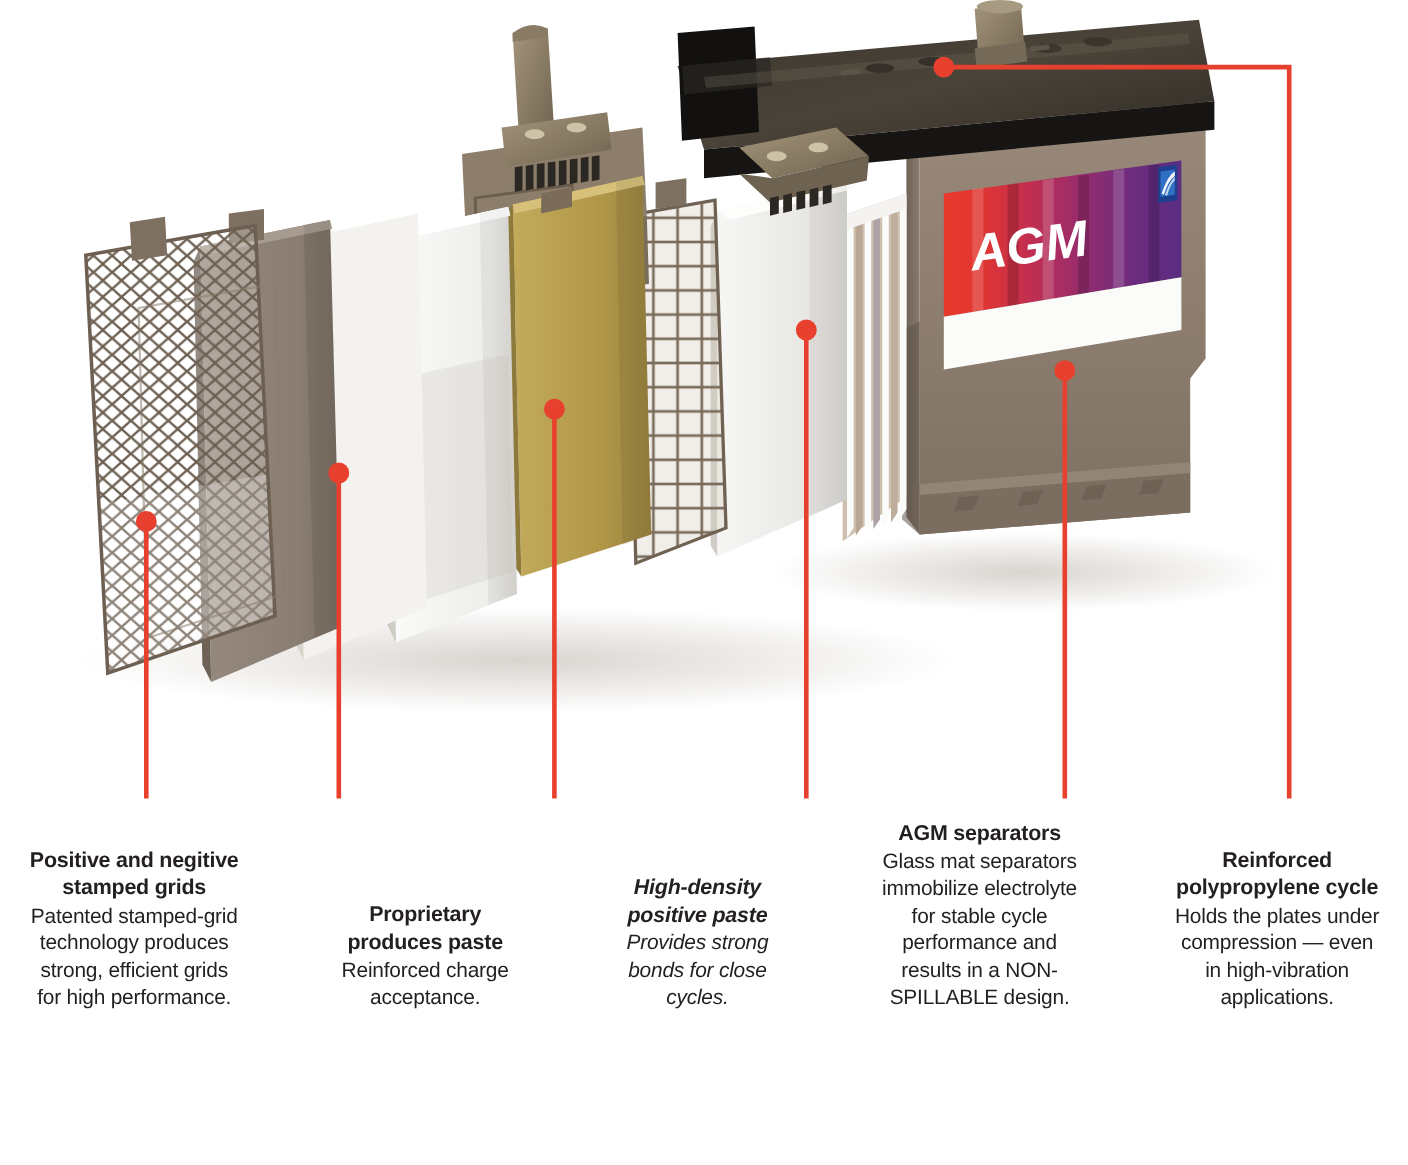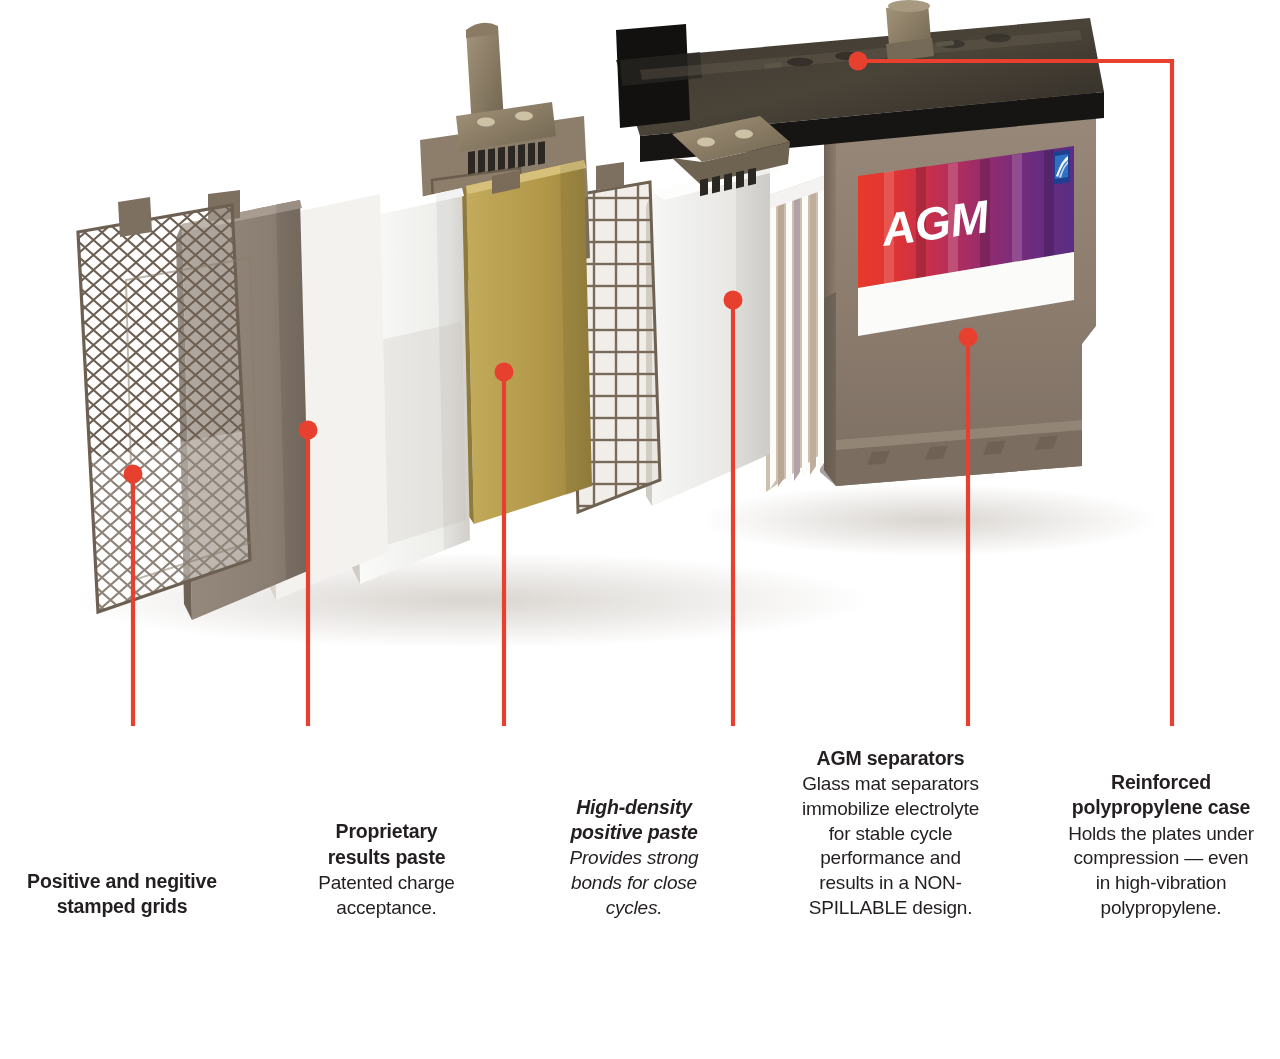--- a/index.html
+++ b/index.html
@@ -346,38 +346,39 @@
       <circle cx="733" cy="300" r="9.5"></circle>
       <circle cx="968" cy="337" r="9.5"></circle>
       <circle cx="858" cy="61" r="9.5"></circle>
     </g>
   </svg>
 
   <div class="captions">
 
     <div class="cap c0">
       <span class="ttl">Positive and negitive stamped grids</span>
+      <span class="bdy">Patented stamped-grid technology produces strong, efficient grids for high performance.</span>
     </div>
 
     <div class="cap c1">
-      <span class="ttl">Proprietary results paste</span>
-      <span class="bdy">Patented charge acceptance.</span>
+      <span class="ttl">Proprietary produces paste</span>
+      <span class="bdy">Reinforced charge acceptance.</span>
     </div>
 
     <div class="cap c2">
       <span class="ttl">High-density positive paste</span>
       <span class="bdy">Provides strong bonds for close cycles.</span>
     </div>
 
     <div class="cap c3">
       <span class="ttl">AGM separators</span>
       <span class="bdy">Glass mat separators immobilize electrolyte for stable cycle performance and results in a NON-SPILLABLE design.</span>
     </div>
 
     <div class="cap c4">
-      <span class="ttl">Reinforced polypropylene case</span>
-      <span class="bdy">Holds the plates under compression — even in high-vibration polypropylene.</span>
+      <span class="ttl">Reinforced polypropylene cycle</span>
+      <span class="bdy">Holds the plates under compression — even in high-vibration applications.</span>
     </div>
 
 
   </div>
 
 </div>
 
 </body></html>

